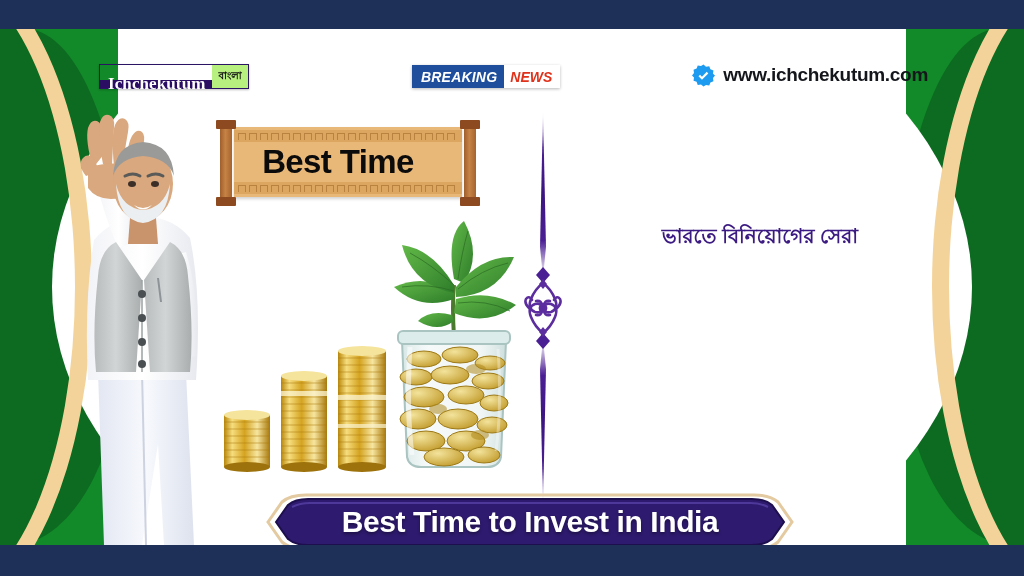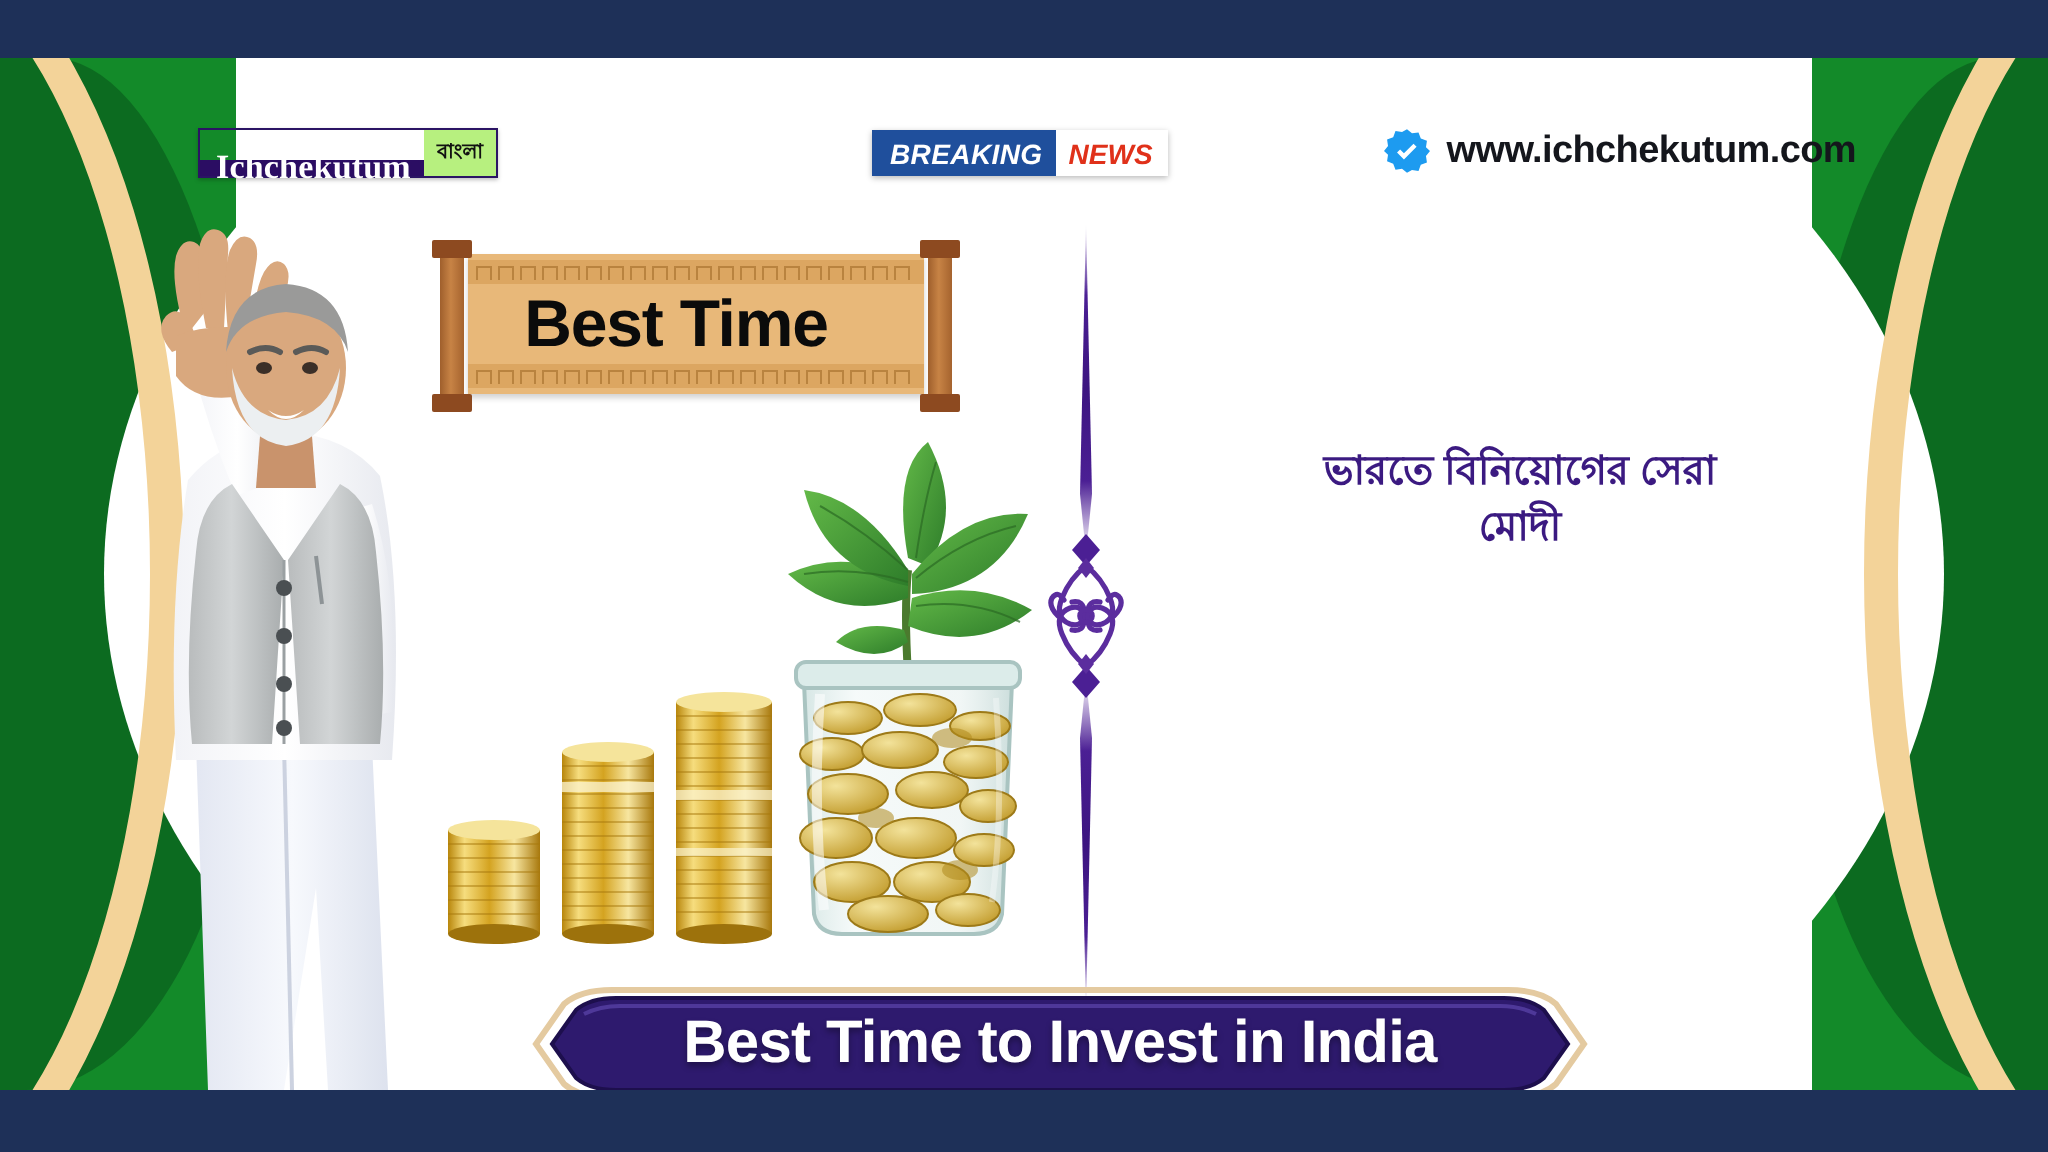--- a/index.html
+++ b/index.html
@@ -46,30 +46,30 @@
 
   .logo { position:absolute; left:99px; top:32px; height:25px;
           display:flex; align-items:stretch; border:1px solid #2b1464;
           box-shadow:0 1px 2px rgba(0,0,0,.25); }
   .logo-a { background:#2b0d63; color:#ffffff; font-family:"Liberation Serif", serif;
             font-weight:bold; font-size:17px; padding:0 7px 0 8px;
             display:flex; align-items:center; letter-spacing:.1px;margin-top:15px; }
   .logo-b { background:#b7f07f; color:#111111; font-weight:bold; font-size:10px;
             padding:0 6px; display:flex; align-items:center; }
 
-  .breaking { position:absolute; left:436px; top:33px; height:23px;
+  .breaking { position:absolute; left:412px; top:33px; height:23px;
               display:flex; align-items:stretch; background:#ffffff;
               box-shadow:0 1px 3px rgba(0,0,0,.28); }
   .brk-a { background:#1f4f9c; color:#ffffff; font-weight:bold; font-style:italic;
            font-size:14px; padding:0 7px 0 9px; display:flex; align-items:center;
            letter-spacing:.2px; }
   .brk-b { background:#ffffff; color:#e0311a; font-weight:bold; font-style:italic;
            font-size:14px; padding:0 8px 0 6px; display:flex; align-items:center; }
 
-  .site { position:absolute; right:96px; top:32px; display:flex; align-items:center; gap:8px; }
+  .site { position:absolute; right:96px; top:32px; display:flex; gap:8px; }
   .site-url { color:#14161c; font-weight:bold; font-size:19px; letter-spacing:-.3px; }
   .verified { width:23px; height:23px; flex:0 0 23px; position:relative; }
   .verified svg { display:block; width:23px; height:23px; }
 
   
   .sign { position:absolute; left:216px; top:91px; width:264px; height:86px; z-index:22; }
   .sign-board { position:absolute; left:18px; top:7px; width:228px; height:70px;
                 background:#e8b879; box-shadow:0 2px 3px rgba(0,0,0,.18); }
   .sign-strip { position:absolute; left:0; width:228px; height:12px;
                 background:#dca661; display:flex; align-items:center; overflow:hidden; }
@@ -403,21 +403,20 @@
           <path d="M34 201 q5 -5 3 -9 q-3 -4 -6 1"></path>
         </g>
         <circle cx="20" cy="201" r="3.2" fill="none" stroke="#5b2d9e" stroke-width="2.4"></circle>
         <path d="M20 172 l4 5 l-4 5 l-4 -5 Z" fill="#5b2d9e"></path>
         <path d="M20 230 l4 -5 l-4 -5 l-4 5 Z" fill="#5b2d9e"></path>
       </svg>
     </div>
 
     <div class="headline">
       <div>ভারতে বিনিয়োগের সেরা</div>
-      <div>মোদী</div>
     </div>
 
     <div class="ribbon">
       <svg width="528" height="58" viewBox="0 0 528 58" preserveAspectRatio="none">
         <path d="M2 29 L16 9 Q24 2 40 2 L488 2 Q504 2 512 9 L526 29 L512 49 Q504 56 488 56 L40 56 Q24 56 16 49 Z" fill="none" stroke="#e4caa0" stroke-width="3"></path>
         <path d="M10 29 L22 12 Q29 6 42 6 L486 6 Q499 6 506 12 L518 29 L506 46 Q499 52 486 52 L42 52 Q29 52 22 46 Z" fill="#2e1a6e" stroke="#1d0f4d" stroke-width="2"></path>
         <path d="M26 14 Q34 10 44 10 L484 10 Q494 10 502 14" fill="none" stroke="#5a43a8" stroke-width="2" opacity=".75"></path>
       </svg>
       <div class="ribbon-text">Best Time to Invest in India</div>
     </div>

